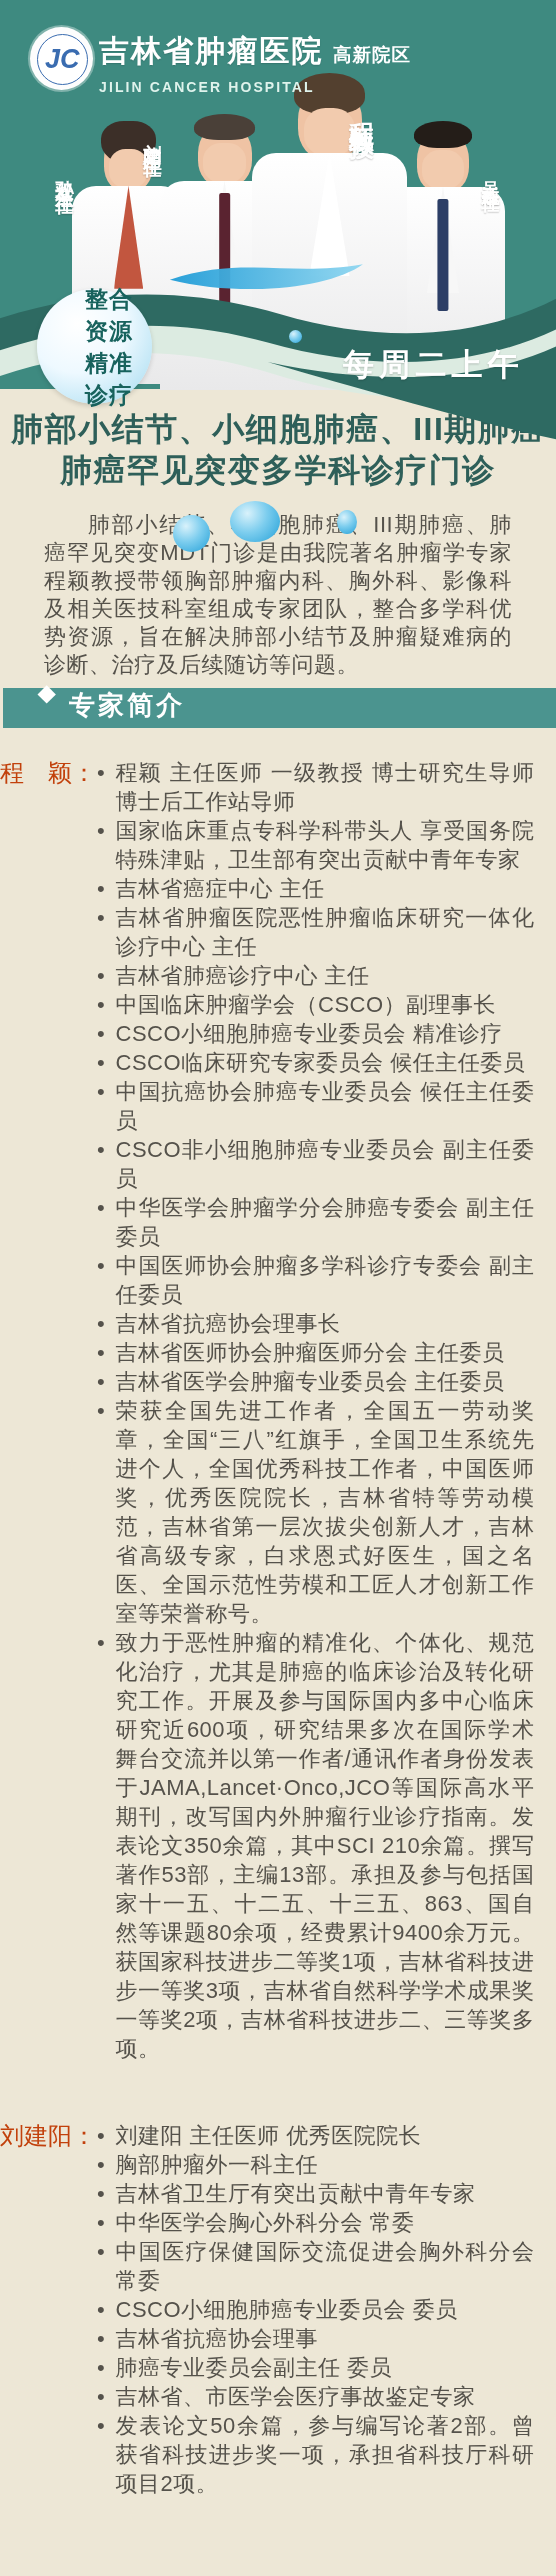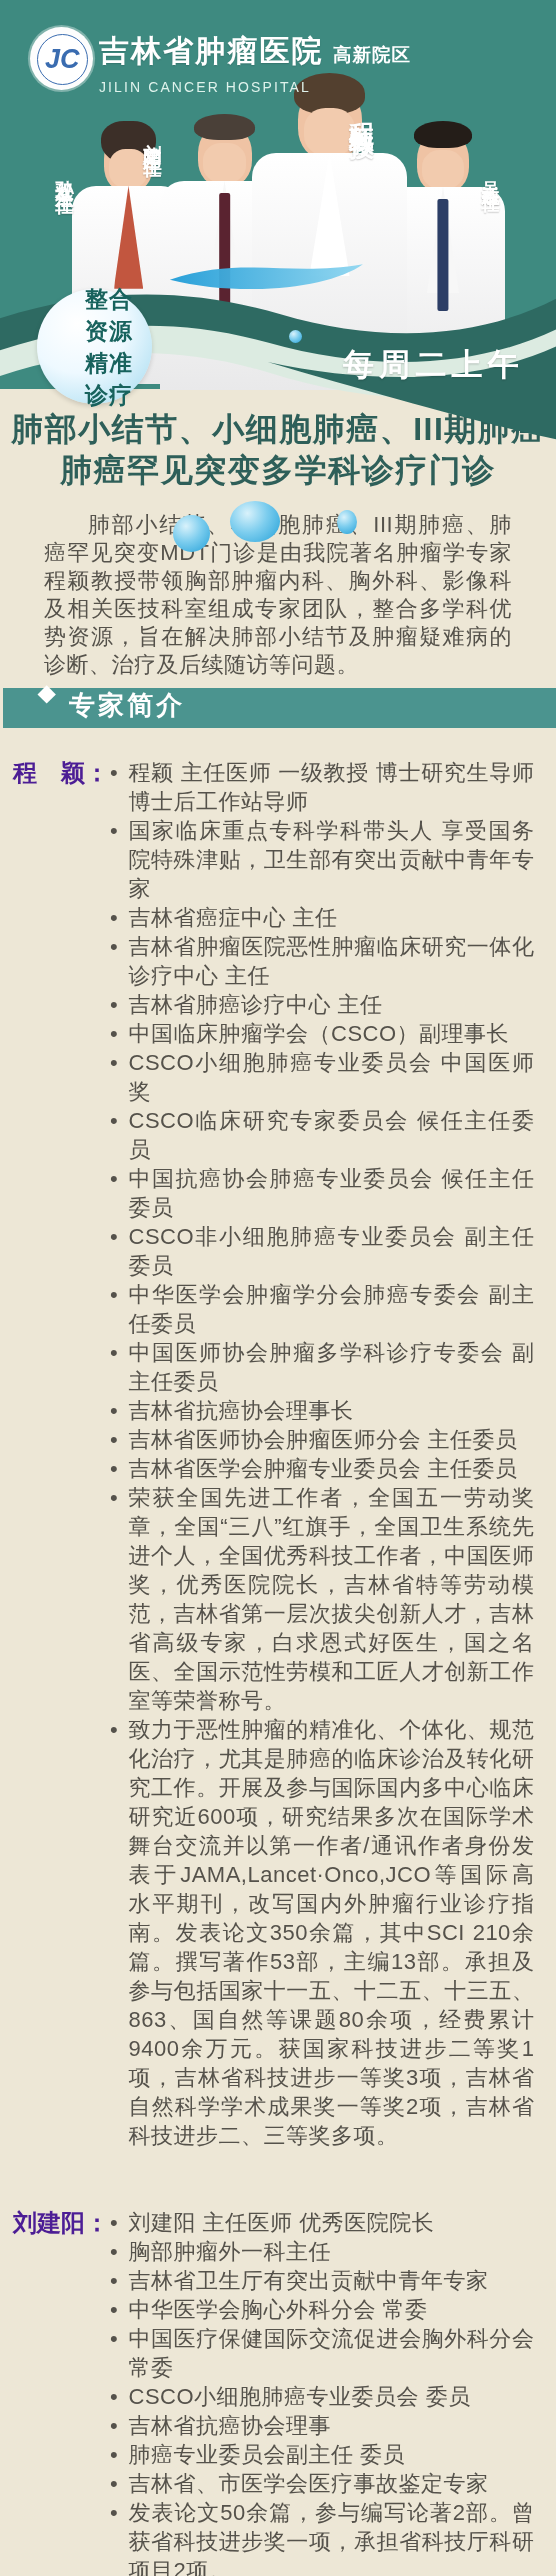--- a/index.html
+++ b/index.html
@@ -12,21 +12,21 @@
   .logo{width:63px;height:63px;border-radius:50%;background:#fdfdfd;position:relative;
         box-shadow:0 0 0 2.1px rgba(255,255,255,.35);flex:0 0 auto;}
   .logo-ring{position:absolute;left:6.7px;top:6.7px;width:49px;height:49px;border-radius:50%;
         border:1.5px solid #3a6cb0;background:#fff;}
   .logo-glyph{position:absolute;left:0;top:0;width:49px;height:49px;display:flex;align-items:center;
         justify-content:center;font-weight:bold;font-style:italic;font-size:27px;color:#3a6cb0;}
   .hosp-text{margin-left:6px;padding-top:4.1px;}
   .hosp-cn{display:flex;align-items:baseline;}
   .hosp-name{color:#fff;font-size:30px;font-weight:bold;letter-spacing:2.1px;text-shadow:0 1px 1.5px rgba(0,0,0,.15);}
   .hosp-campus{color:#fff;font-size:18.5px;font-weight:bold;margin-left:9.3px;letter-spacing:1px;}
-  .hosp-en{color:#DFF3EC;font-size:14px;font-weight:normal;letter-spacing:2.1px;margin-top:7.2px;}
+  .hosp-en{color:#DFF3EC;font-size:14px;font-weight:bold;letter-spacing:2.1px;margin-top:7.2px;}
 
   
   .doctor{position:absolute;z-index:2;}
   .doc-head{position:relative;margin:0 auto;background:#efc3a4;border-radius:46% 46% 42% 42%;}
   .doc-hair{position:absolute;left:-6%;top:-16%;width:112%;height:58%;background:#3c2f28;border-radius:50% 50% 40% 40%;}
   .doc-face{position:absolute;left:10%;top:30%;width:80%;height:64%;background:#f2cbae;border-radius:42%;}
   .doc-body{position:relative;background:linear-gradient(180deg,#ffffff,#e9e9ea);border-radius:24px 24px 0 0;}
   .doc-collar{position:absolute;left:50%;top:0;transform:translateX(-50%);width:26%;height:52%;
         background:#f7f7f7;clip-path:polygon(50% 0,100% 100%,0 100%);}
   .doc-tie{position:absolute;left:50%;top:6%;transform:translateX(-50%);width:9%;height:55%;background:#27364f;border-radius:2.1px;}
@@ -50,21 +50,21 @@
         line-height:41px;letter-spacing:1.5px;}
   .intro{margin:19.6px 44px 0 44px;color:#55524B;font-size:22px;line-height:28px;text-align:justify;
         text-indent:2em;letter-spacing:0.5px;}
   .section-band{margin:9.3px 0 0 3.1px;height:40px;background:#4B948F;display:flex;align-items:flex-start;}
   .diamond{width:13.4px;height:13.4px;background:#fff;transform:rotate(45deg);margin:0 15.5px 0 37px;flex:0 0 auto;}
   .section-band span{color:#fff;font-size:26px;font-weight:bold;letter-spacing:3.1px;}
 
   .experts{padding:30px 0 0 0;}
   .expert{display:flex;align-items:flex-start;}
   .expert + .expert{margin-top:58px;}
-  .expert-name{flex:0 0 97px;padding-left:13px;color:#4c1d95;font-size:24px;font-weight:bold;
+  .expert-name{flex:0 0 97px;color:#c2410c;font-size:24px;font-weight:normal;
         line-height:29px;white-space:nowrap;}
   .expert-bullets{flex:1;margin:0;padding:0 21.6px 0 0;list-style:none;}
   .expert-bullets li{position:relative;padding-left:18.5px;color:#55524B;font-size:22px;line-height:29px;
         text-align:justify;letter-spacing:0.5px;}
   .expert-bullets li::before{content:"\2022";position:absolute;left:0;top:0;color:#55524B;}
 </style>
 </head>
 <body>
 
 <div id="page">
@@ -174,21 +174,21 @@
   <div class="experts" id="experts">
     <div class="expert">
       <div class="expert-name">程　颖：</div>
       <ul class="expert-bullets">
           <li>程颖 主任医师 一级教授 博士研究生导师 博士后工作站导师</li>
           <li>国家临床重点专科学科带头人 享受国务院特殊津贴，卫生部有突出贡献中青年专家</li>
           <li>吉林省癌症中心 主任</li>
           <li>吉林省肿瘤医院恶性肿瘤临床研究一体化诊疗中心 主任</li>
           <li>吉林省肺癌诊疗中心 主任</li>
           <li>中国临床肿瘤学会（CSCO）副理事长</li>
-          <li>CSCO小细胞肺癌专业委员会 中国医师奖</li>
+          <li>CSCO小细胞肺癌专业委员会 精准诊疗</li>
           <li>CSCO临床研究专家委员会 候任主任委员</li>
           <li>中国抗癌协会肺癌专业委员会 候任主任委员</li>
           <li>CSCO非小细胞肺癌专业委员会 副主任委员</li>
           <li>中华医学会肿瘤学分会肺癌专委会 副主任委员</li>
           <li>中国医师协会肿瘤多学科诊疗专委会 副主任委员</li>
           <li>吉林省抗癌协会理事长</li>
           <li>吉林省医师协会肿瘤医师分会 主任委员</li>
           <li>吉林省医学会肿瘤专业委员会 主任委员</li>
           <li>荣获全国先进工作者，全国五一劳动奖章，全国“三八”红旗手，全国卫生系统先进个人，全国优秀科技工作者，中国医师奖，优秀医院院长，吉林省特等劳动模范，吉林省第一层次拔尖创新人才，吉林省高级专家，白求恩式好医生，国之名医、全国示范性劳模和工匠人才创新工作室等荣誉称号。</li>
           <li>致力于恶性肿瘤的精准化、个体化、规范化治疗，尤其是肺癌的临床诊治及转化研究工作。开展及参与国际国内多中心临床研究近600项，研究结果多次在国际学术舞台交流并以第一作者/通讯作者身份发表于JAMA,Lancet·Onco,JCO等国际高水平期刊，改写国内外肿瘤行业诊疗指南。发表论文350余篇，其中SCI 210余篇。撰写著作53部，主编13部。承担及参与包括国家十一五、十二五、十三五、863、国自然等课题80余项，经费累计9400余万元。获国家科技进步二等奖1项，吉林省科技进步一等奖3项，吉林省自然科学学术成果奖一等奖2项，吉林省科技进步二、三等奖多项。</li>

